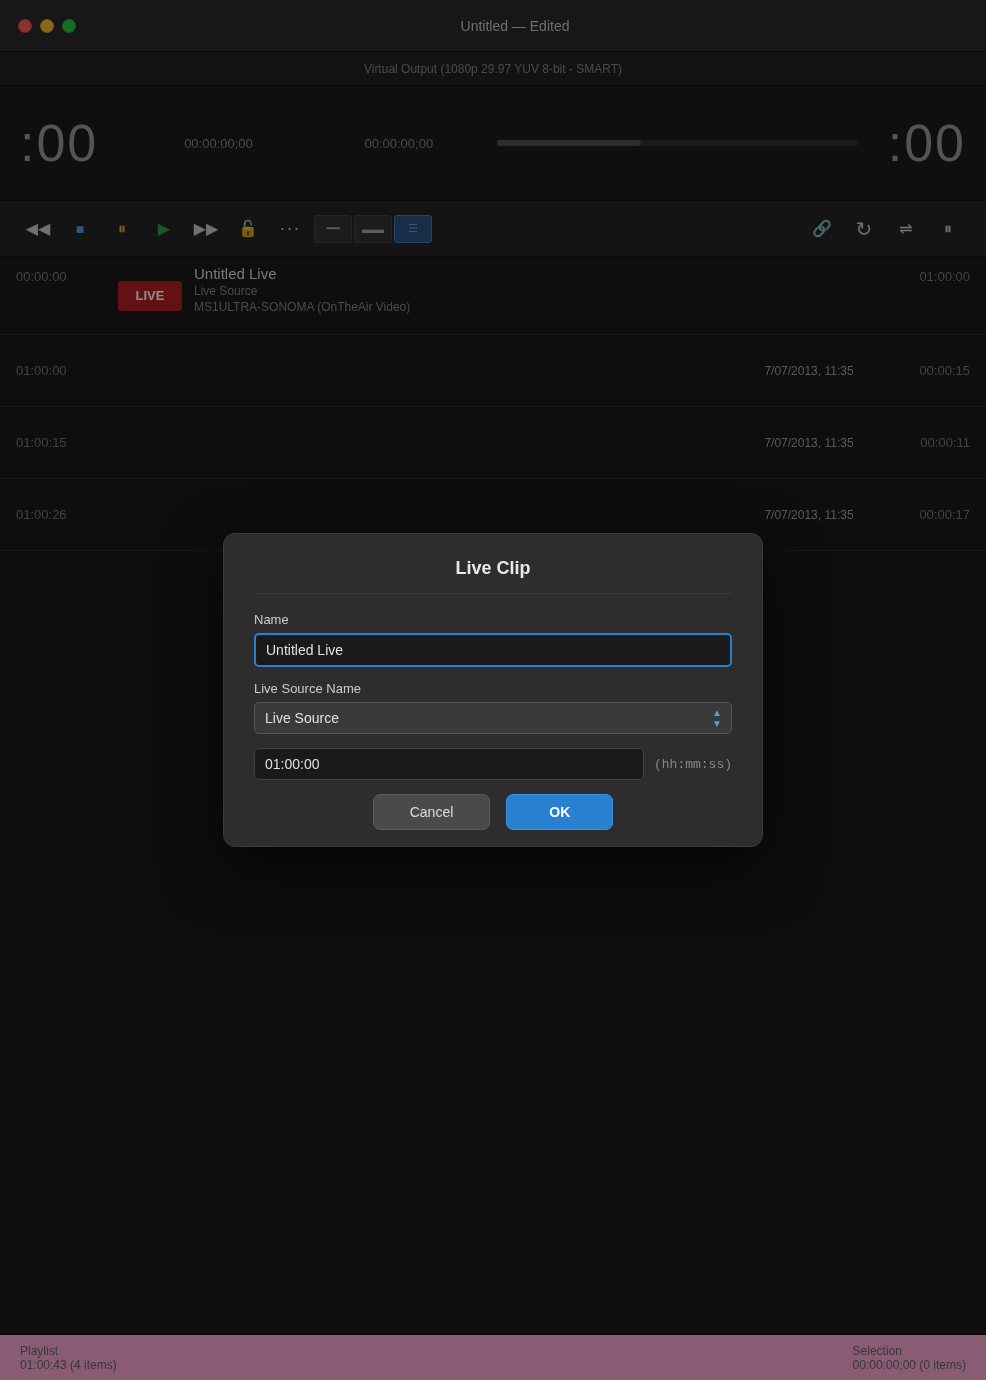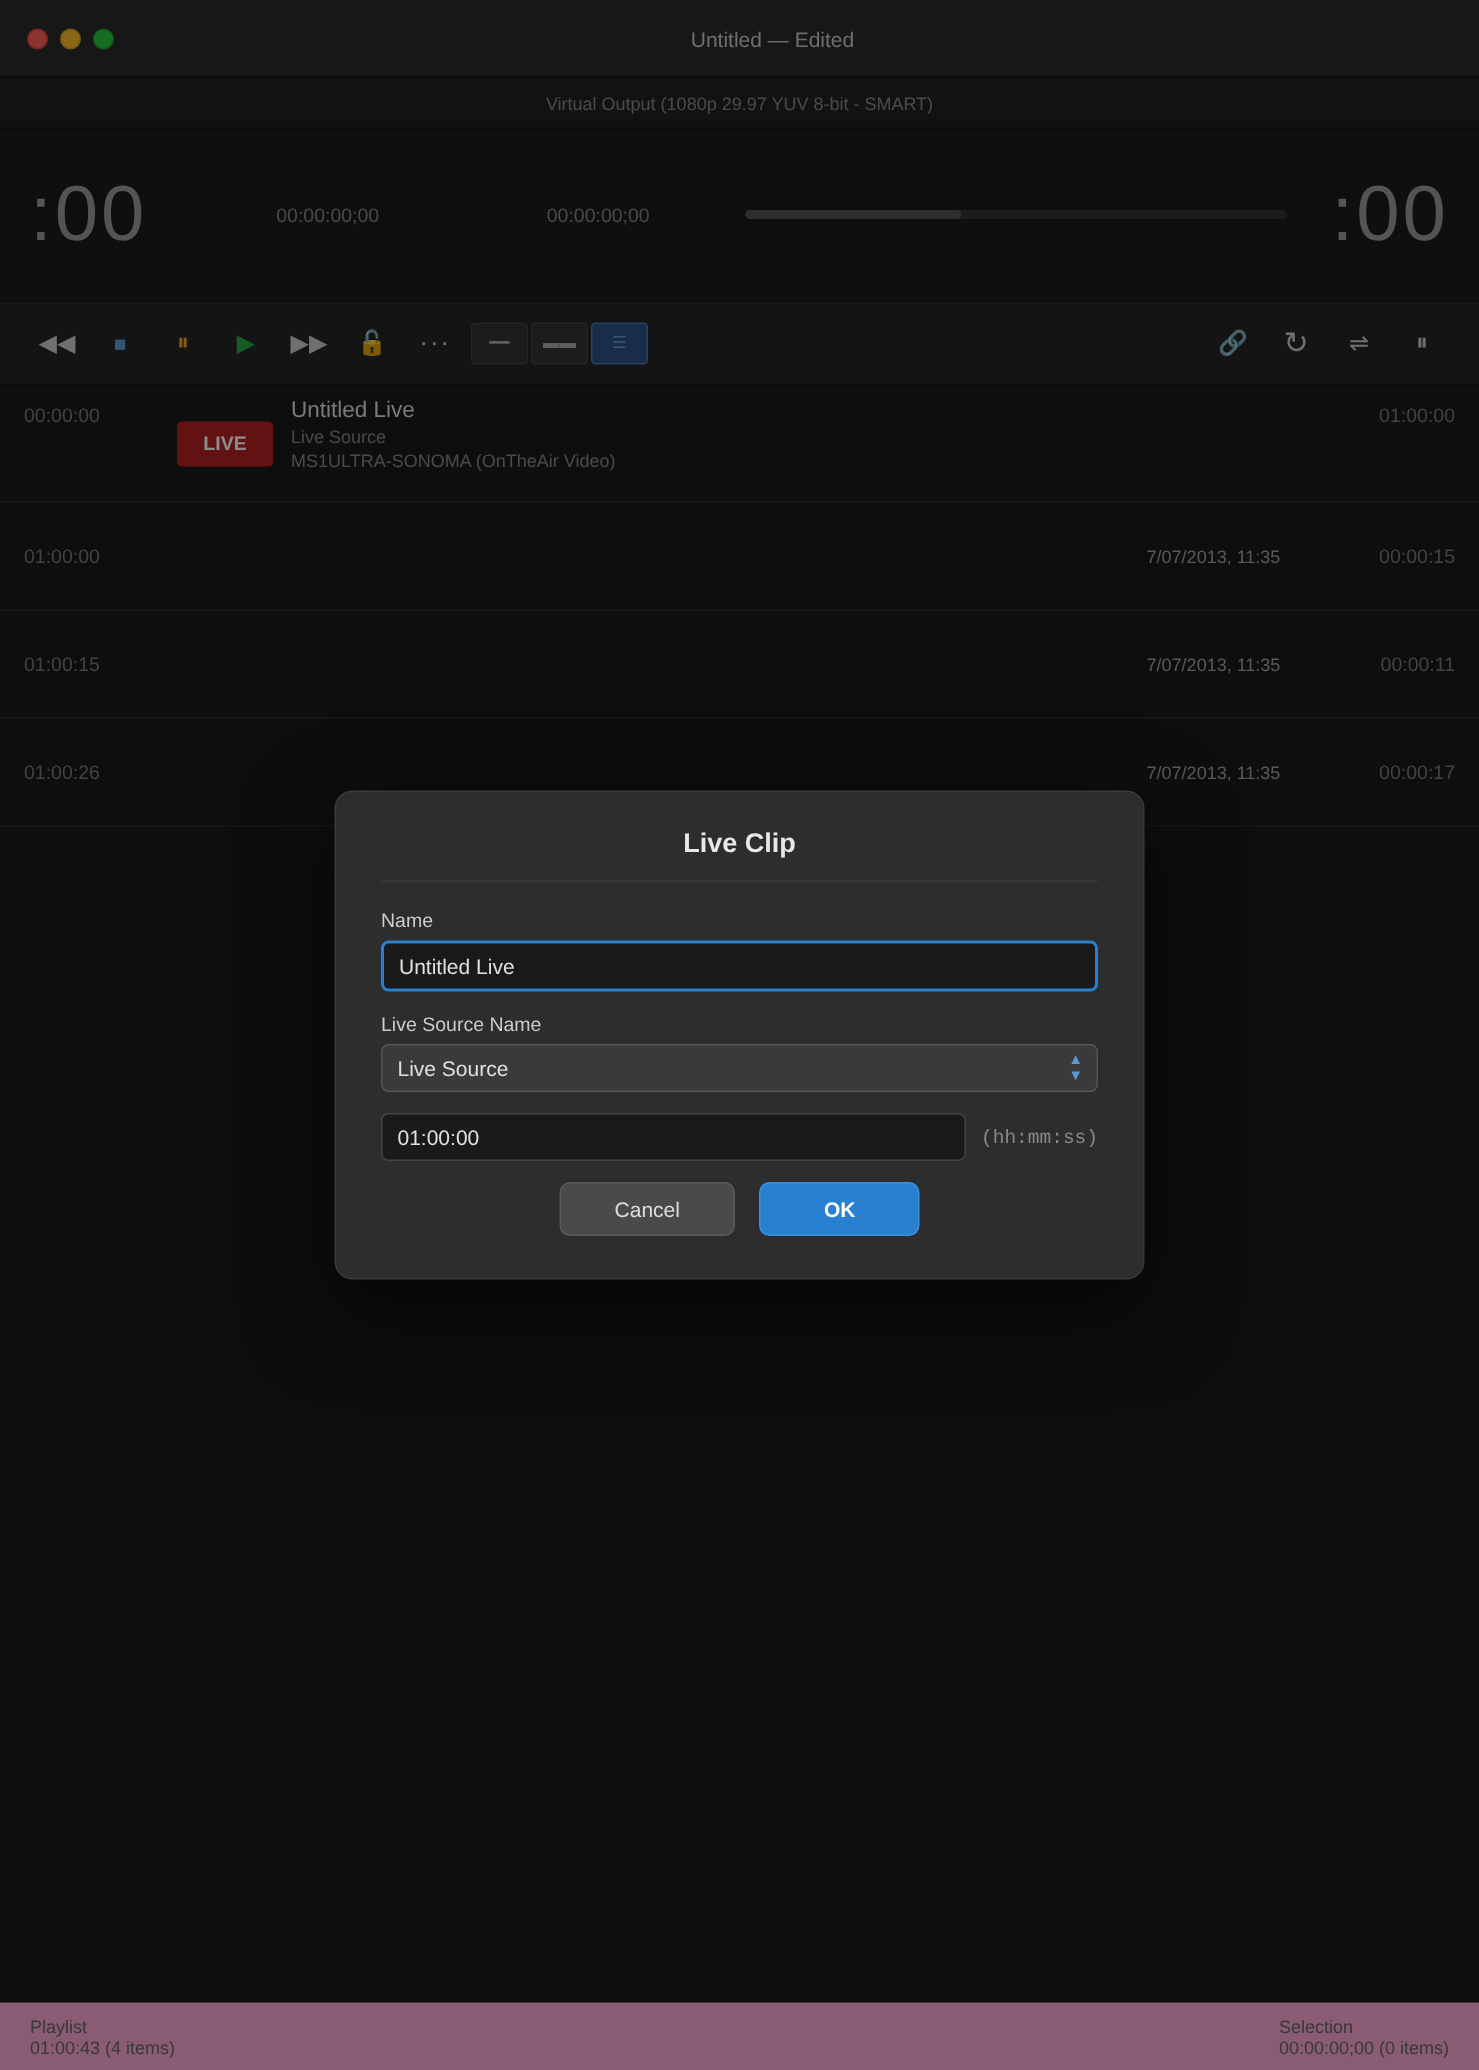--- a/index.html
+++ b/index.html
@@ -287,21 +287,21 @@
       display: flex;
       align-items: center;
       justify-content: center;
       z-index: 100;
     }
 
     .modal-dialog {
       background: #2d2d2d;
       border-radius: 12px;
       width: 540px;
-      padding: 24px 30px 28px;
+      padding: 24px 30px 16px;
       box-shadow: 0 20px 60px rgba(0,0,0,0.7);
       border: 1px solid #3a3a3a;
     }
 
     .modal-title {
       font-size: 18px;
       font-weight: 600;
       text-align: center;
       color: #e8e8e8;
       margin-bottom: 18px;

